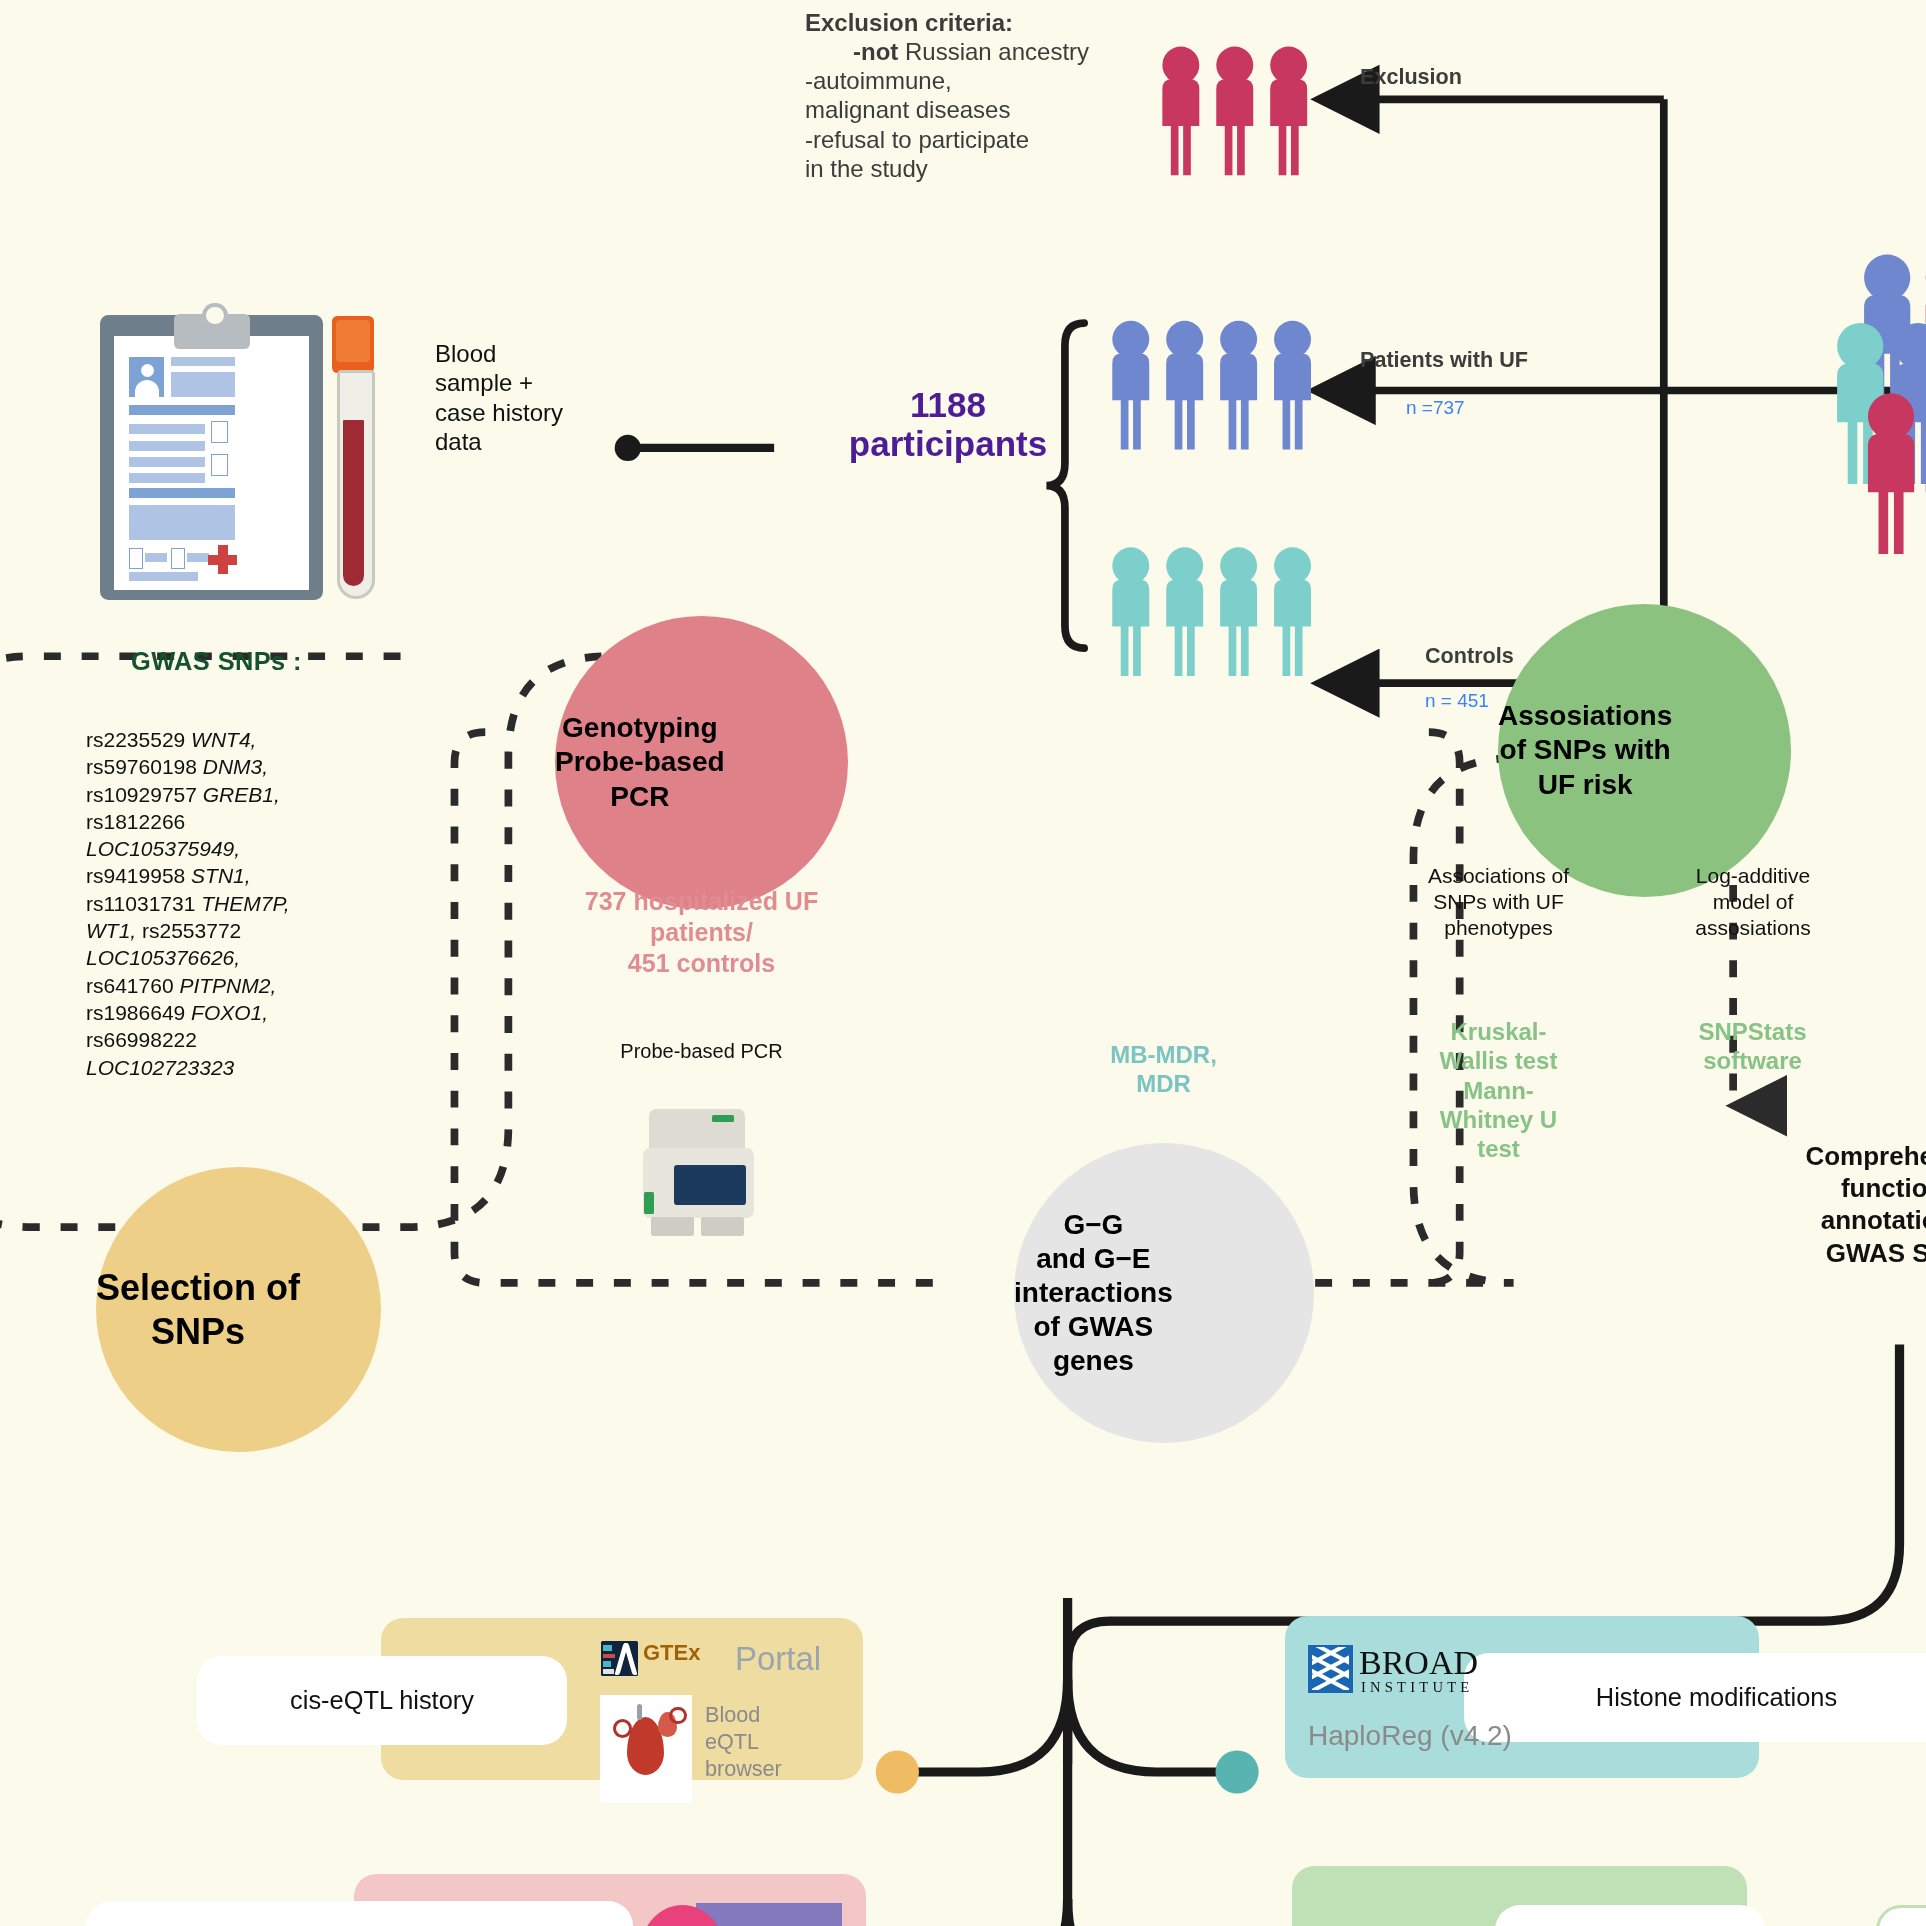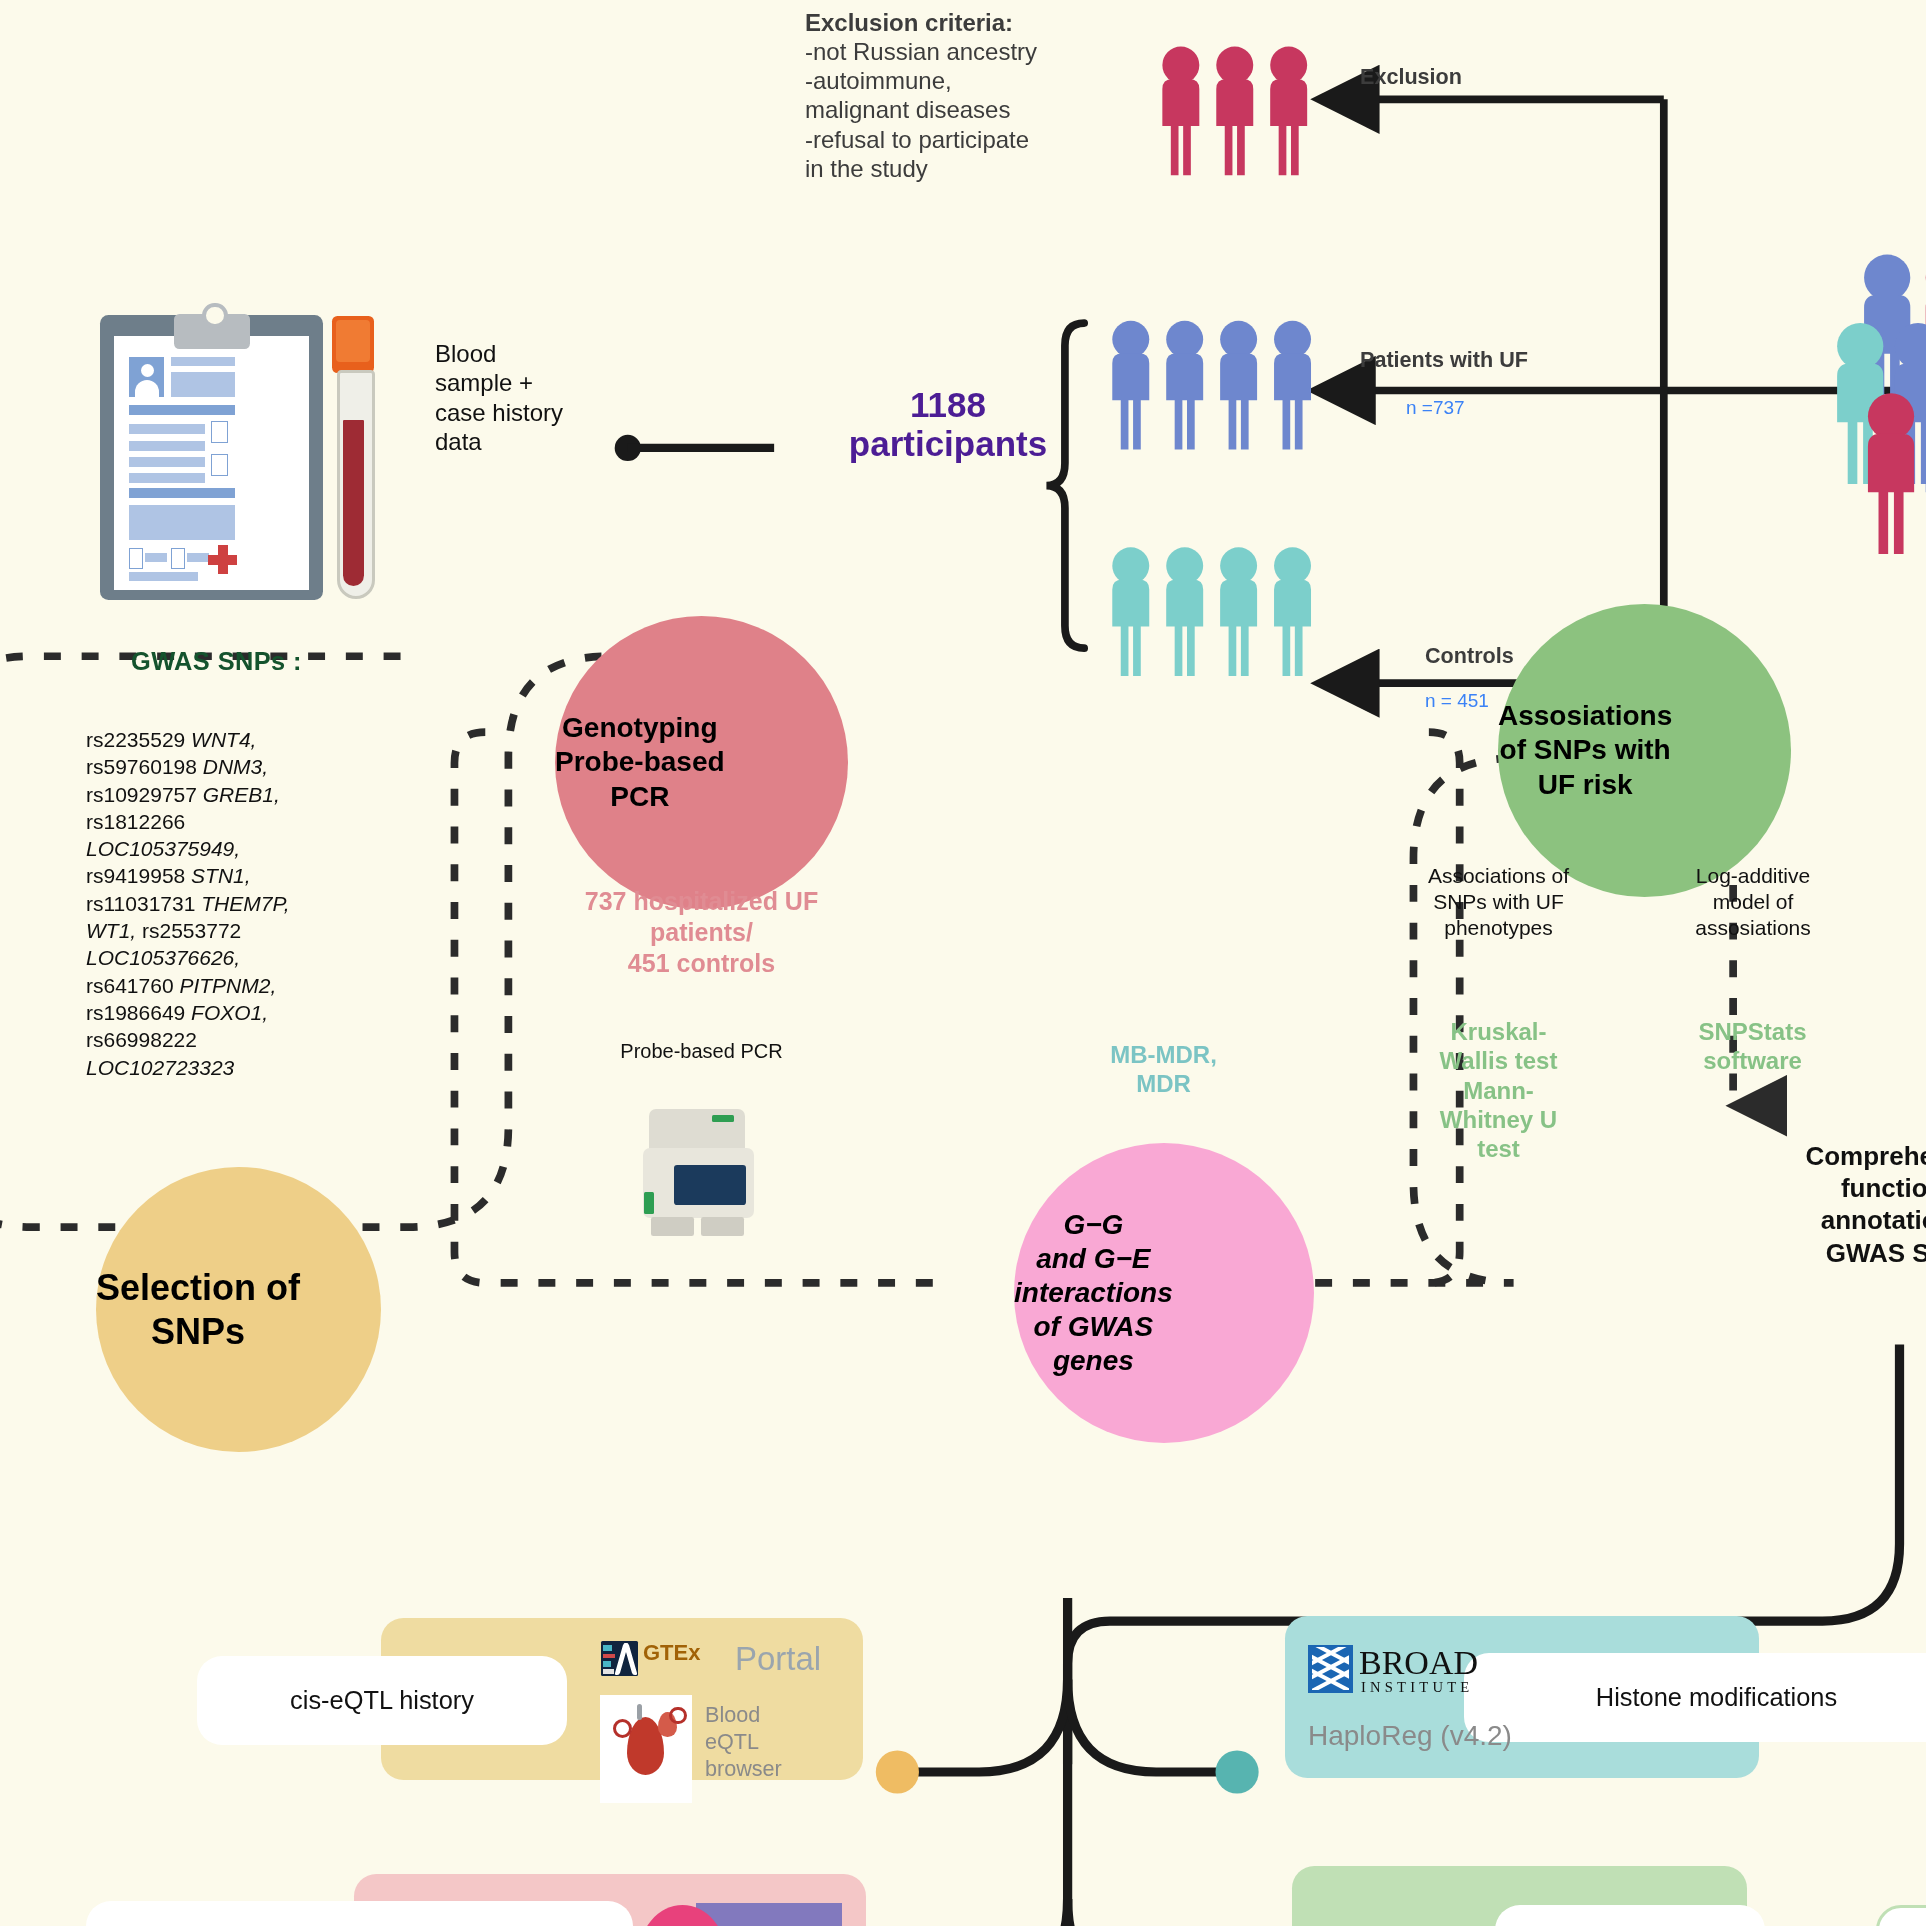--- a/index.html
+++ b/index.html
@@ -4,21 +4,21 @@
 <style>
   html,body{margin:0;padding:0;background:#FCFAEB;}
   body{width:2146px;height:2077px;position:relative;overflow:hidden;
        font-family:"Liberation Sans","DejaVu Sans",sans-serif;color:#111;}
   .abs{position:absolute;}
   .svgroot{position:absolute;left:0;top:0;width:2146px;height:2077px;pointer-events:none;}
 
   
   .excl-title{font-size:24px;font-weight:bold;color:#3C3C3C;line-height:1.22;}
   .excl-body{font-size:24px;color:#3C3C3C;line-height:1.22;}
-  .excl-body b{font-weight:normal;}
+  .excl-body b{font-weight:bold;margin-left:48px;}
 
   .arrow-lbl{font-size:21.6px;font-weight:bold;color:#3C3C3C;white-space:nowrap;}
   .arrow-sub{font-size:19px;color:#3b82f6;white-space:nowrap;}
 
   .bigcount{font-size:35px;font-weight:bold;color:#4c1d95;line-height:1.12;text-align:center;}
 
   .blood-lbl{font-size:24px;color:#111;line-height:1.22;}
 
   .gwas-head{font-size:25.4px;font-weight:bold;color:#14532d;letter-spacing:0.4px;}
   .snp-list{font-size:21px;color:#111;line-height:1.30;}
@@ -312,21 +312,21 @@
 </div>
 
 <div class="abs circ" style="left:96px;top:1167px;width:285px;height:285px;background:#EECF88;">
   <span style="font-size:36px;">Selection of<br>SNPs</span>
 </div>
 
 <div class="abs circ" style="left:555px;top:616px;width:293px;height:293px;background:#DF8189;">
   <span style="font-size:28px;">Genotyping<br>Probe-based<br>PCR</span>
 </div>
 
-<div class="abs circ" style="left:1014px;top:1143px;width:300px;height:300px;background:#f9a8d4;font-style:italic;">
+<div class="abs circ" style="left:1014px;top:1143px;width:300px;height:300px;background:#e5e5e5;">
   <span style="font-size:28px;">G−G<br>and G−E<br>interactions<br>of GWAS<br>genes</span>
 </div>
 
 <div class="abs circ" style="left:1498px;top:604px;width:293px;height:293px;background:#8CC27F;">
   <span style="font-size:28px;">Assosiations<br>of SNPs with<br>UF risk</span>
 </div>
 
 <div class="abs pink-note" style="left:532px;top:886px;width:339px;">737 hospitalized UF<br>patients/<br>451 controls</div>
 <div class="abs plain-note" style="left:555px;top:1040px;width:293px;">Probe-based PCR</div>
 

